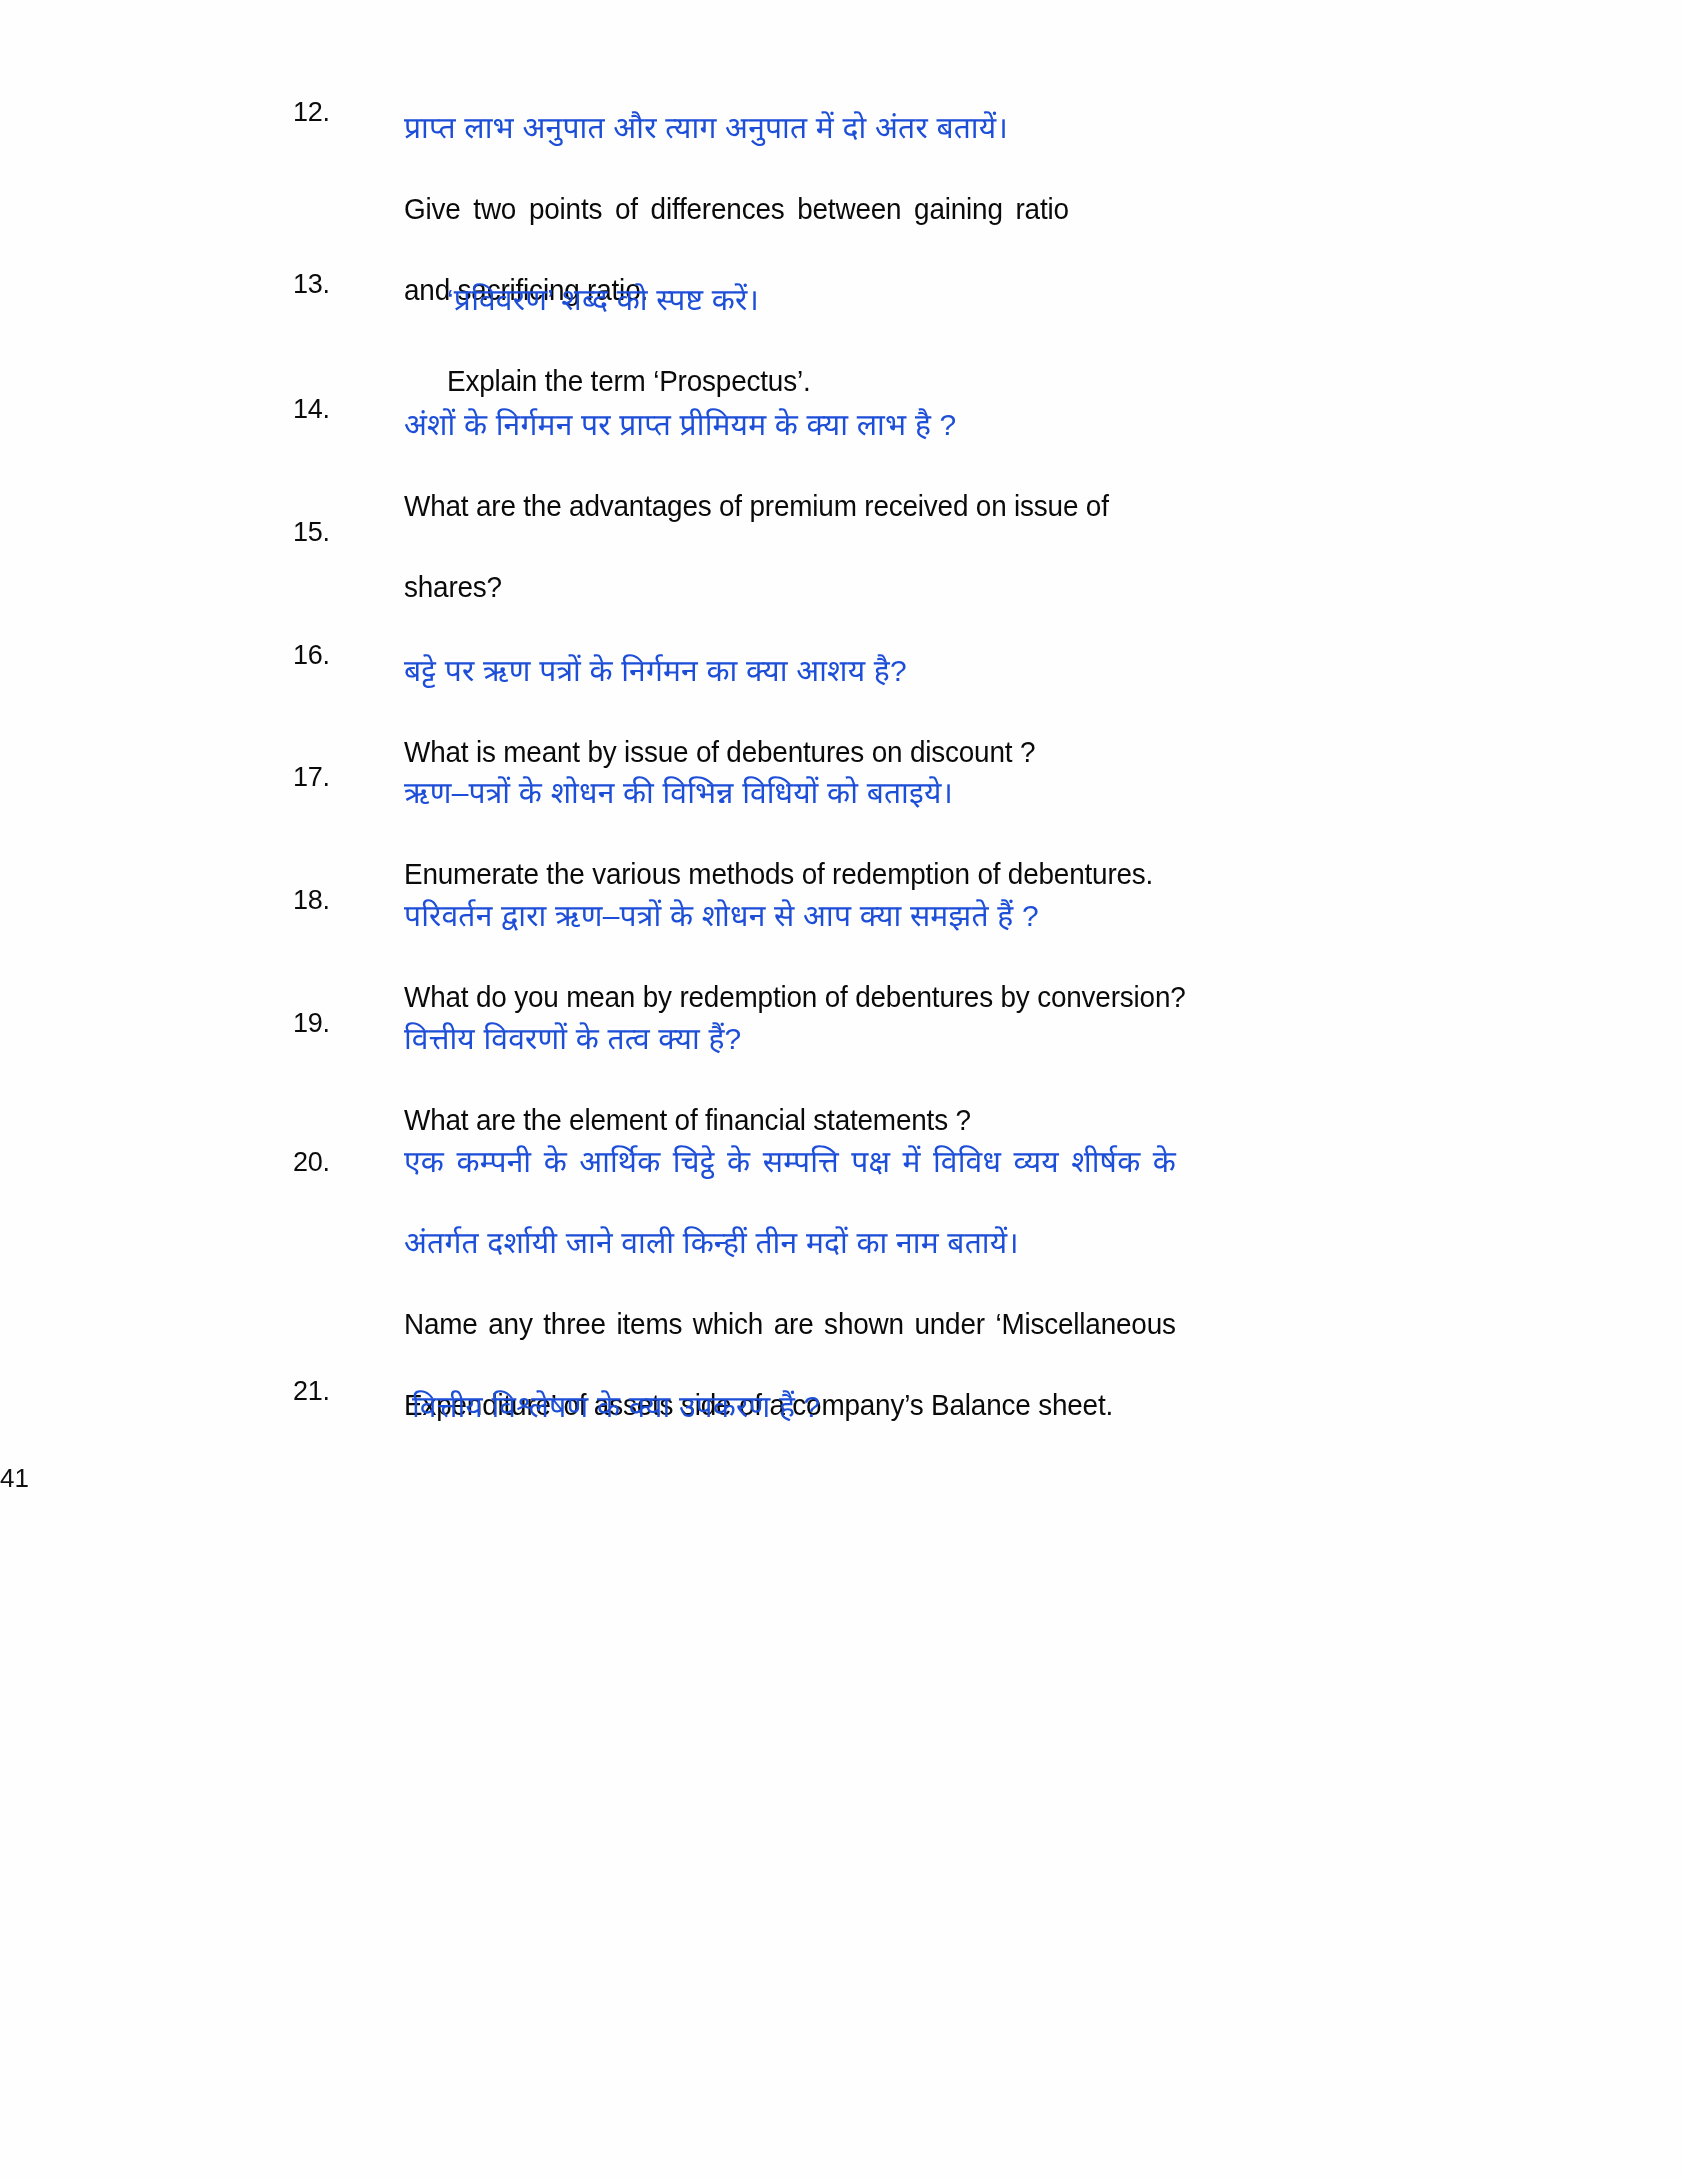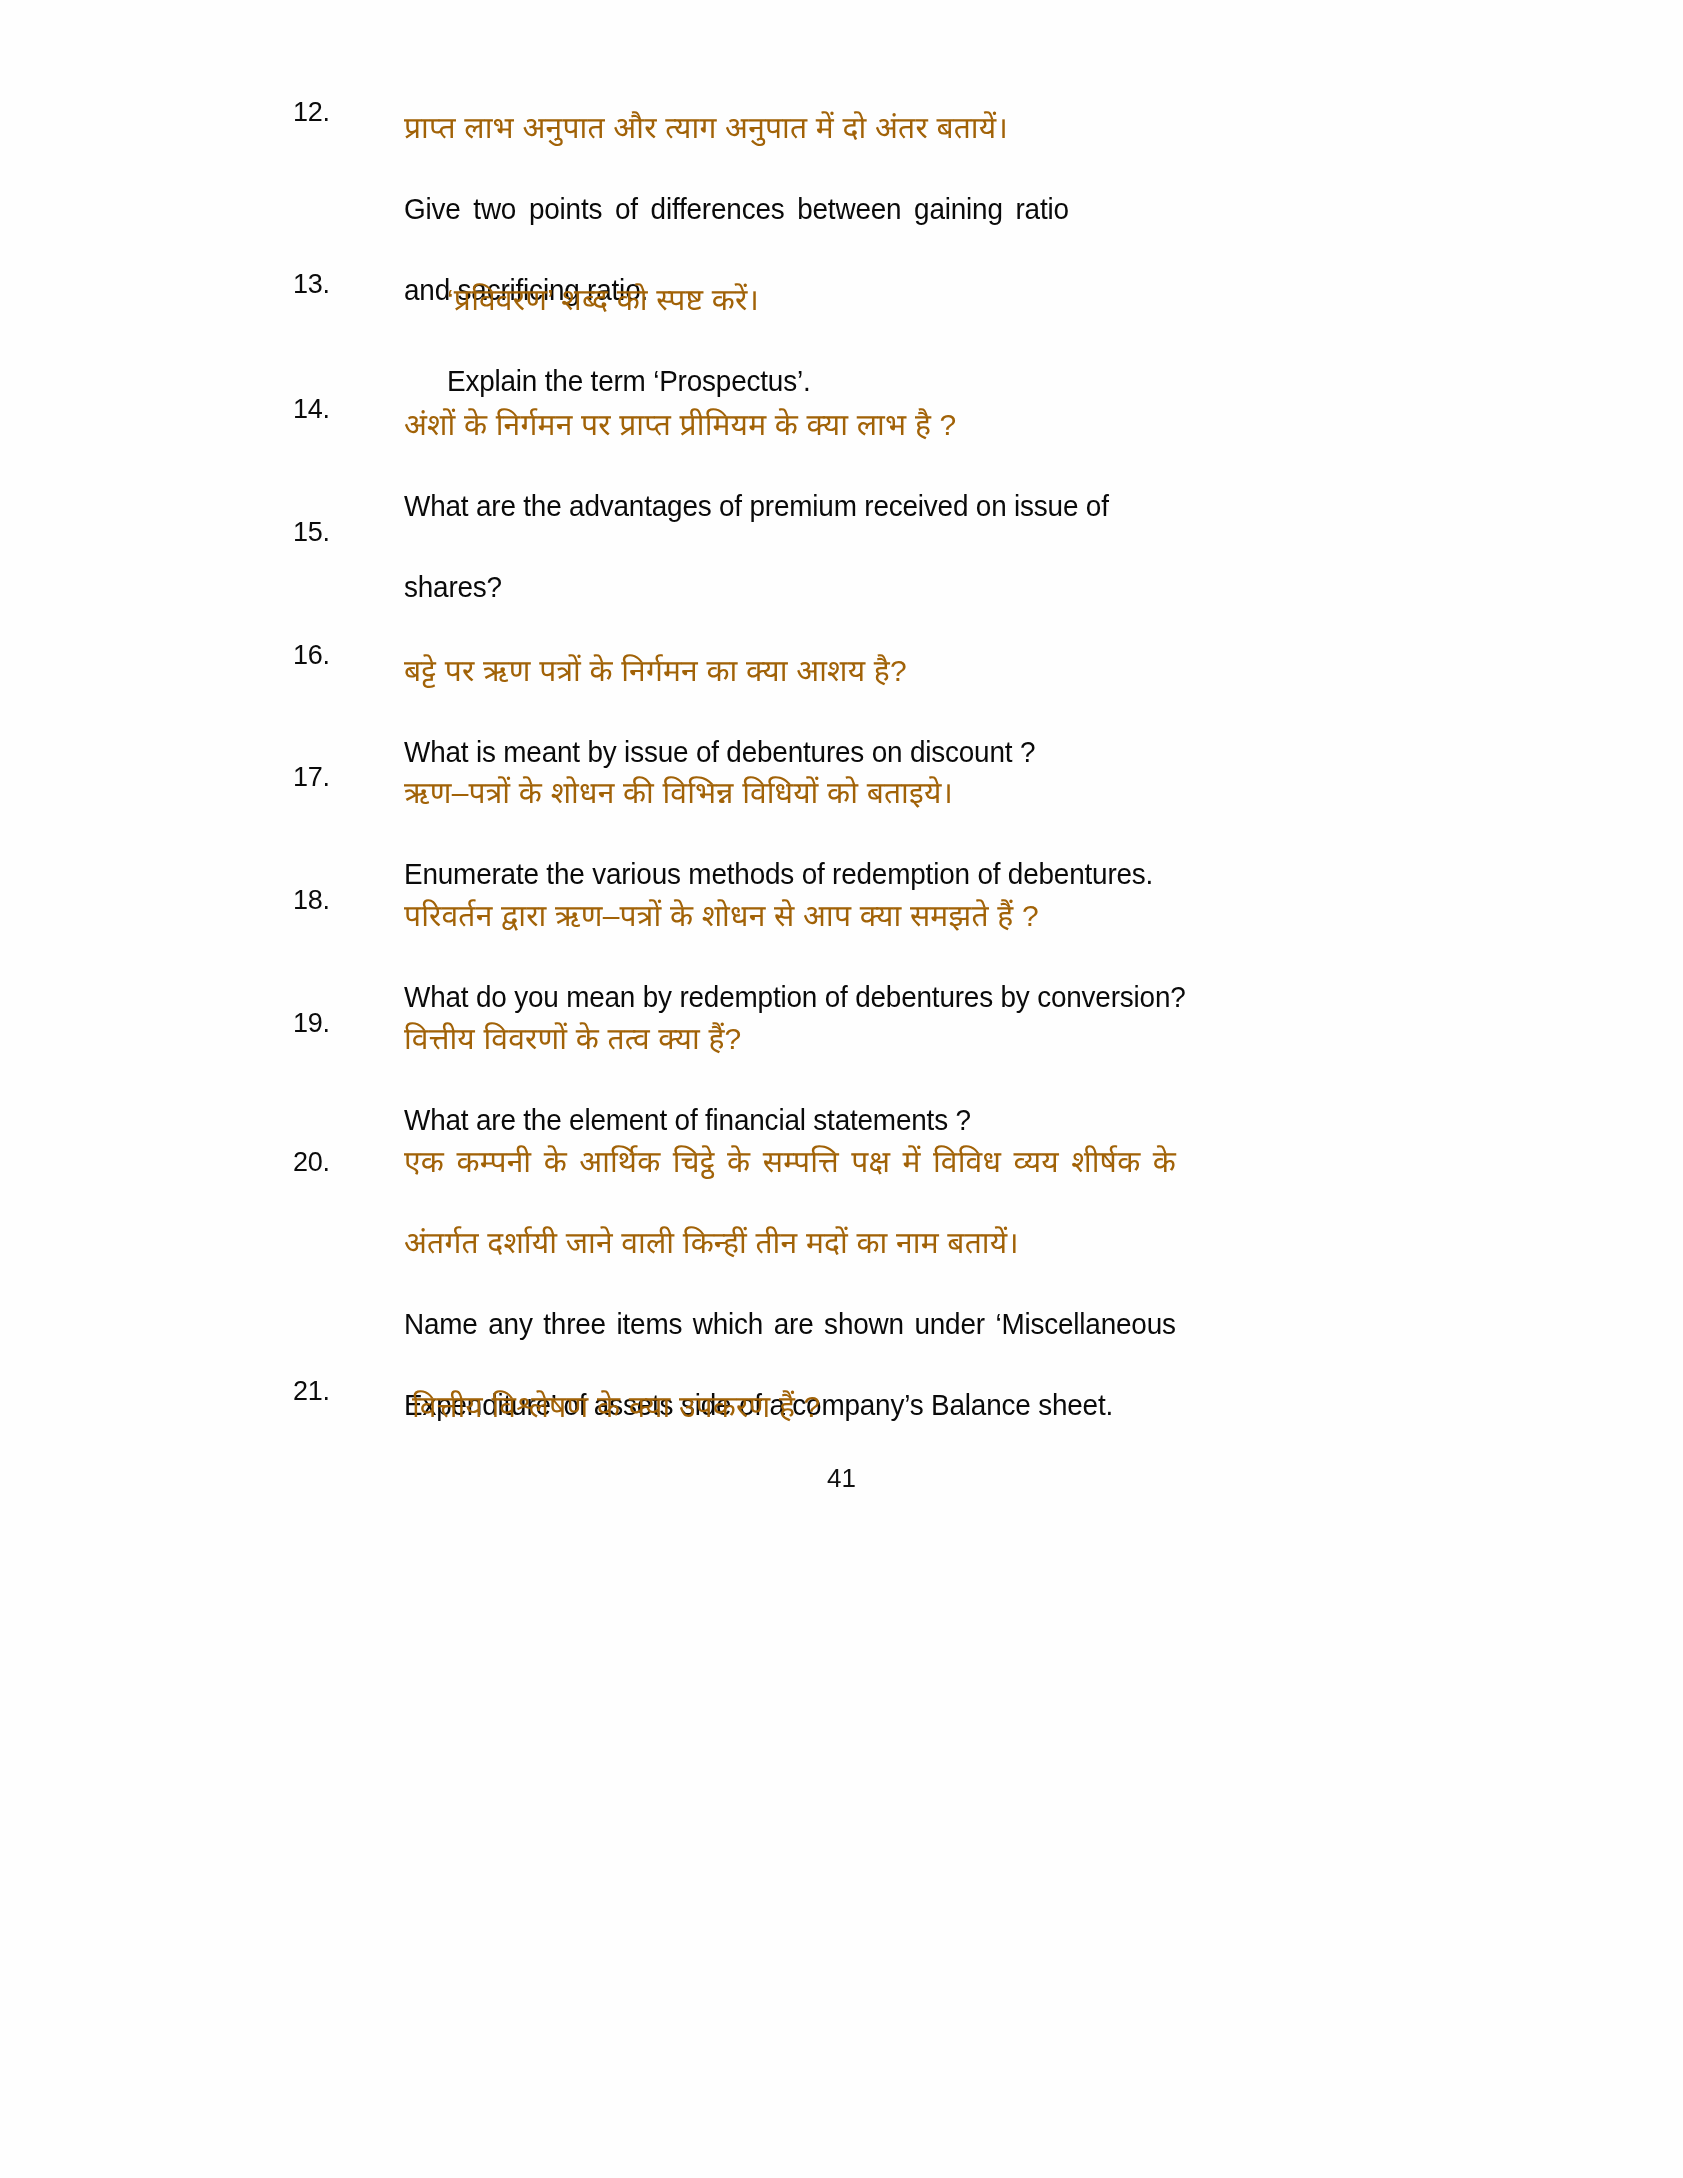--- a/index.html
+++ b/index.html
@@ -50,21 +50,21 @@
   .q-body {
     margin-left: 404px;
     margin-right: 614px;
     width: 665px;
   }
 
   .line-hi {
     font-family: "Liberation Sans", "DejaVu Sans", sans-serif;
     font-size: 30px;
     line-height: 81px;
-    color: #a16207;
+    color: #1d4ed8;
     letter-spacing: 0.2px;
     white-space: normal;
   }
 
   .line-en {
     font-family: "Liberation Sans", "DejaVu Sans", sans-serif;
     font-size: 30px;
     line-height: 81px;
     color: #0a0a0a;
     letter-spacing: -0.2px;
@@ -75,21 +75,21 @@
 
   .justified {
     text-align: justify;
     text-align-last: left;
   }
 
   .page-number {
     position: absolute;
     left: 0;
     width: 1683px;
-    text-align: center;
+    text-align: left;
     font-family: "Liberation Sans", "DejaVu Sans", sans-serif;
     font-size: 26px;
     color: #111111;
   }
 </style>
 </head>
 <body>
 
 <div class="page">
   <div class="content">

